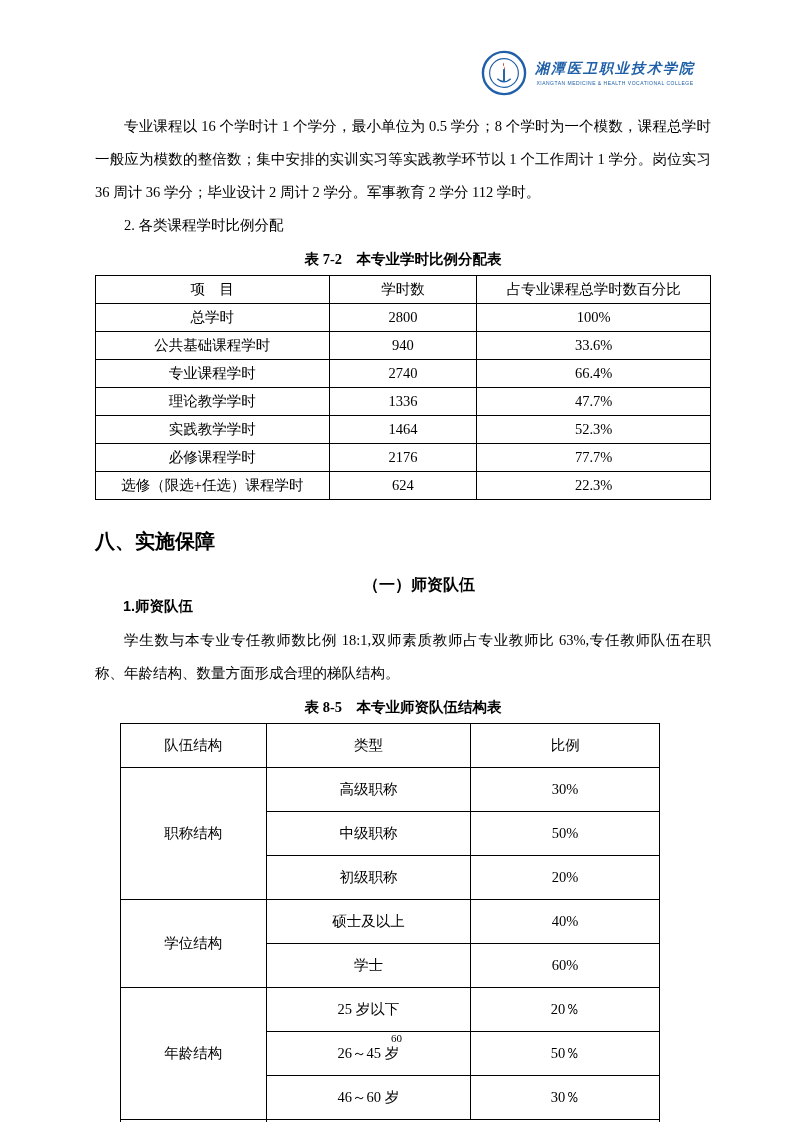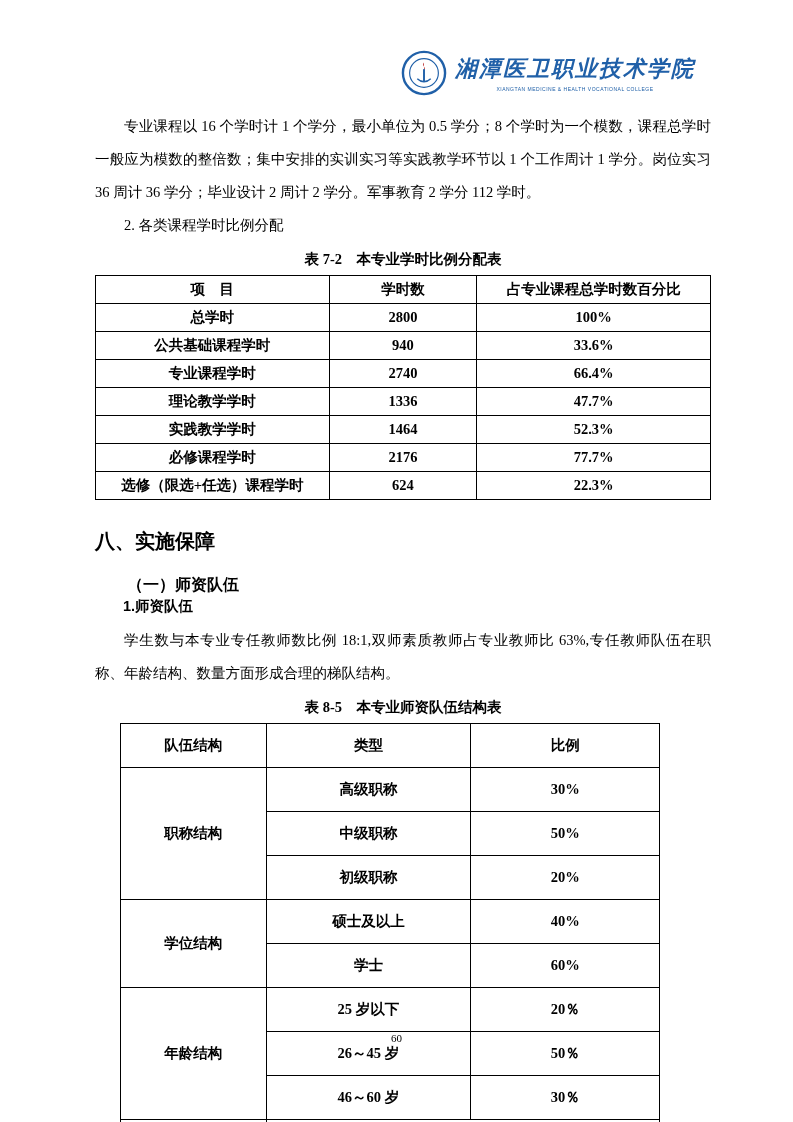--- a/index.html
+++ b/index.html
@@ -15,21 +15,21 @@
   }
 
   
   .header {
     position:absolute; top:50px; right:98px;
     display:flex; align-items:center; gap:8px;
   }
   .emblem { width:46px; height:46px; flex:0 0 auto; }
   .logo-text { display:flex; flex-direction:column; align-items:center; }
   .logo-cn {
-    font-size:22px; font-weight:bold; font-style:italic;
+    font-size:14px; font-weight:bold; font-style:italic;
     color:#2060a8; letter-spacing:2px; white-space:nowrap;
     font-family:"Liberation Serif",serif;
   }
   .logo-en {
     font-size:5px; color:#2060a8; letter-spacing:0.5px;
     white-space:nowrap; font-family:"Liberation Sans",sans-serif;
     margin-top:2px;
   }
 
   
@@ -47,35 +47,35 @@
     font-family:Liberation Serif, serif;
     margin:8px 0 6px 0;
   }
 
   table { border-collapse:collapse; table-layout:fixed; }
   .t72 { width:100%; }
   .t81 { width:540px; margin-left:25px; }
   td, th {
     border:1px solid #000;
     height:28px; text-align:center; vertical-align:middle;
-    font-size:14.5px; font-weight:bold;
+    font-size:14.5px; font-weight:normal;
     font-family:"Liberation Serif","DejaVu Serif",serif;
     padding:0 4px;
   }
   .t81 td, .t81 th { height:44px; }
 
   .h1 {
     font-size:20px; font-weight:bold;
     font-family:"Liberation Sans","DejaVu Sans",sans-serif;
     margin-top:28px;
   }
   .h2 {
     font-size:16px; font-weight:bold;
     font-family:"Liberation Sans","DejaVu Sans",sans-serif;
-    margin-top:20px; margin-left:32px;
+    margin-top:20px; margin-left:32px;text-align:center;
   }
   .h3 {
     font-size:14.5px; font-weight:bold;
     font-family:"Liberation Sans","DejaVu Sans",sans-serif;
     margin-top:1px; margin-left:28px;
   }
   .mt8 { margin-top:8px; }
 
   .pageno {
     position:absolute; bottom:78px; left:0; width:100%;

